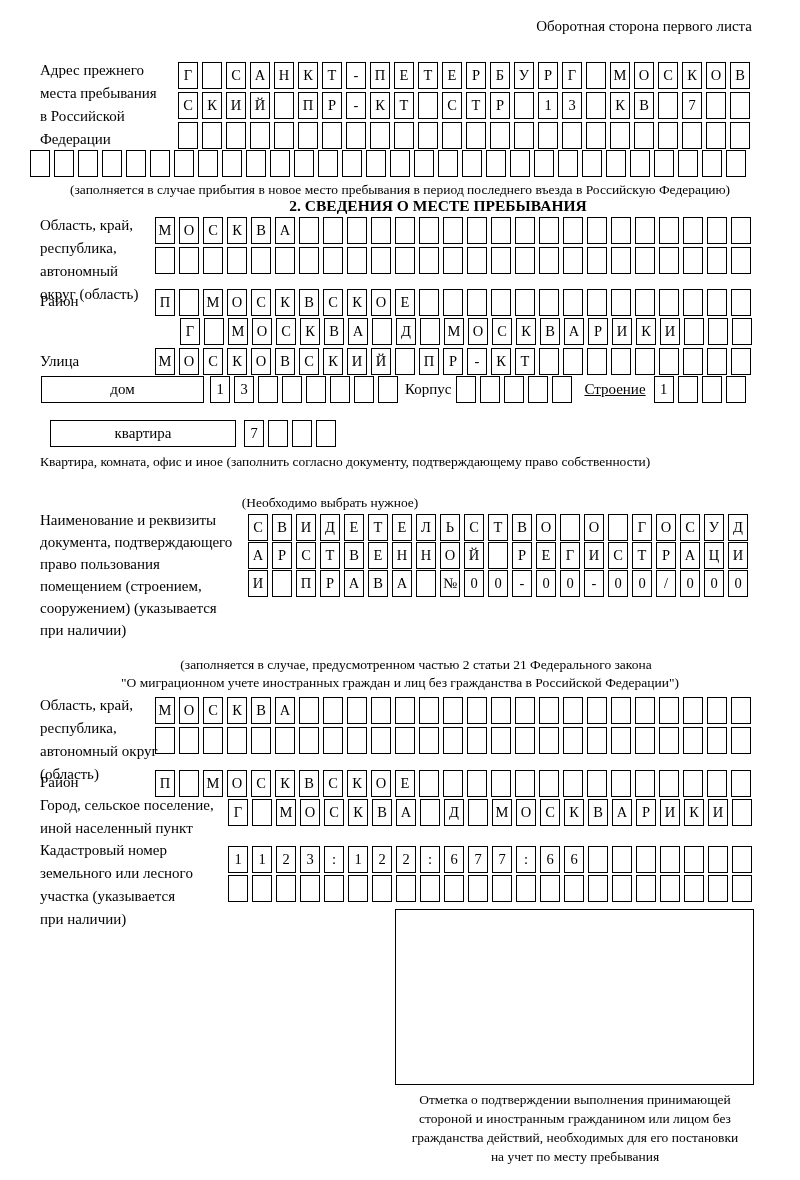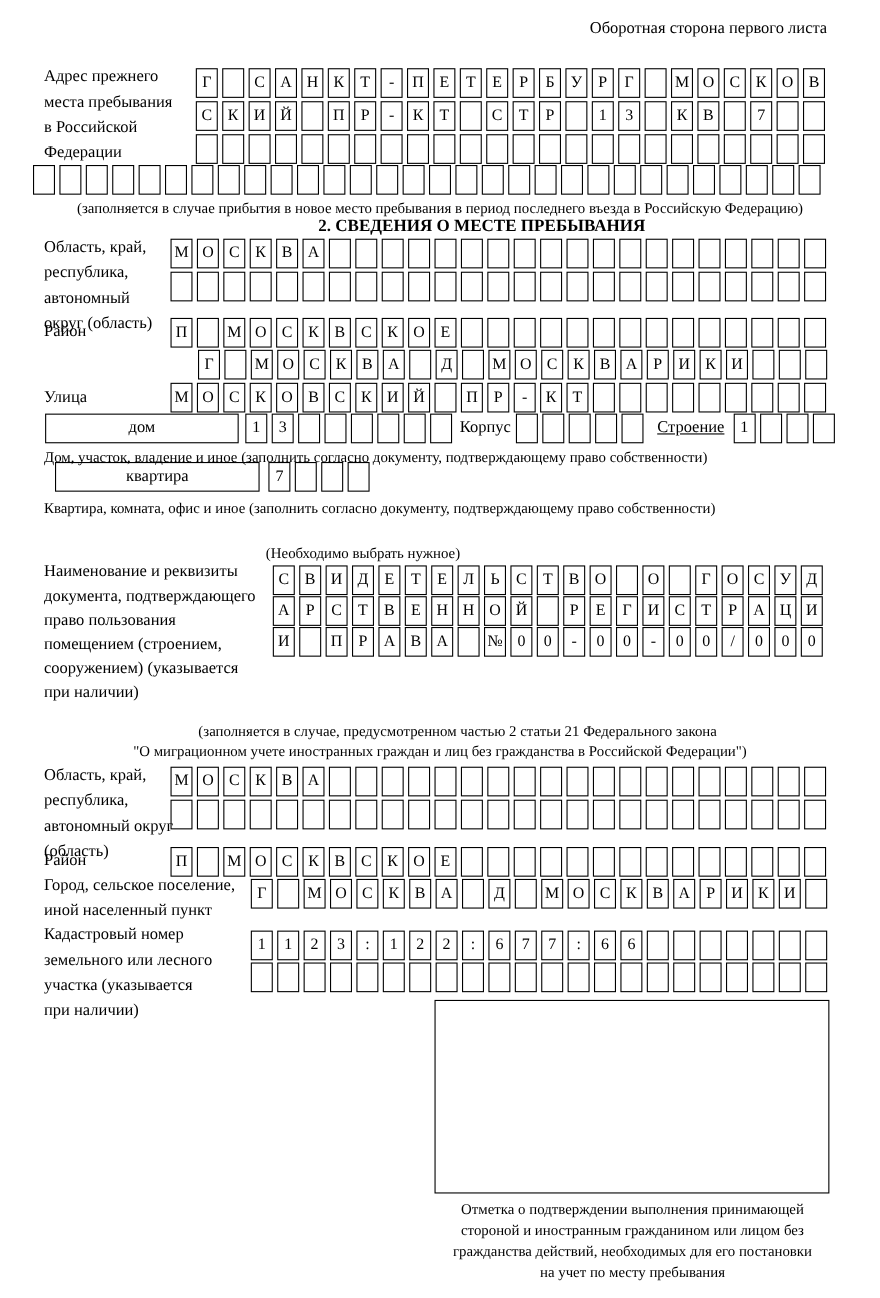--- a/index.html
+++ b/index.html
@@ -298,21 +298,21 @@
       <span class="cell"></span>
       <span class="cell"></span>
       <span class="cell"></span>
       <span class="cell"></span>
       <span class="cell"></span>
       <span class="cell"></span>
       <span class="cell"></span>
     </div>
 
   <div class="inline-row" style="left:41px;top:376px;">
-    <div class="widebox" style="width:176px;text-align:right;">дом</div>
+    <div class="widebox" style="width:163px;text-align:right;">дом</div>
     <div class="cells" style="margin-left:6px;">
         <span class="cell">1</span>
         <span class="cell">3</span>
         <span class="cell"></span>
         <span class="cell"></span>
         <span class="cell"></span>
         <span class="cell"></span>
         <span class="cell"></span>
         <span class="cell"></span>
       </div>
@@ -325,21 +325,20 @@
         <span class="cell"></span>
       </div>
     <span style="margin:0 8px 0 12px;text-decoration:underline;">Строение</span>
     <div class="cells">
         <span class="cell">1</span>
         <span class="cell"></span>
         <span class="cell"></span>
         <span class="cell"></span>
       </div>
   </div>
-  <div class="note" style="left:40px;top:407px;">Дом, участок, владение и иное (заполнить согласно документу, подтверждающему право собственности)</div>
 
   <div class="inline-row" style="left:50px;top:420px;">
     <div class="widebox" style="width:186px;">квартира</div>
     <div class="cells" style="margin-left:8px;">
         <span class="cell">7</span>
         <span class="cell"></span>
         <span class="cell"></span>
         <span class="cell"></span>
       </div>
   </div>

